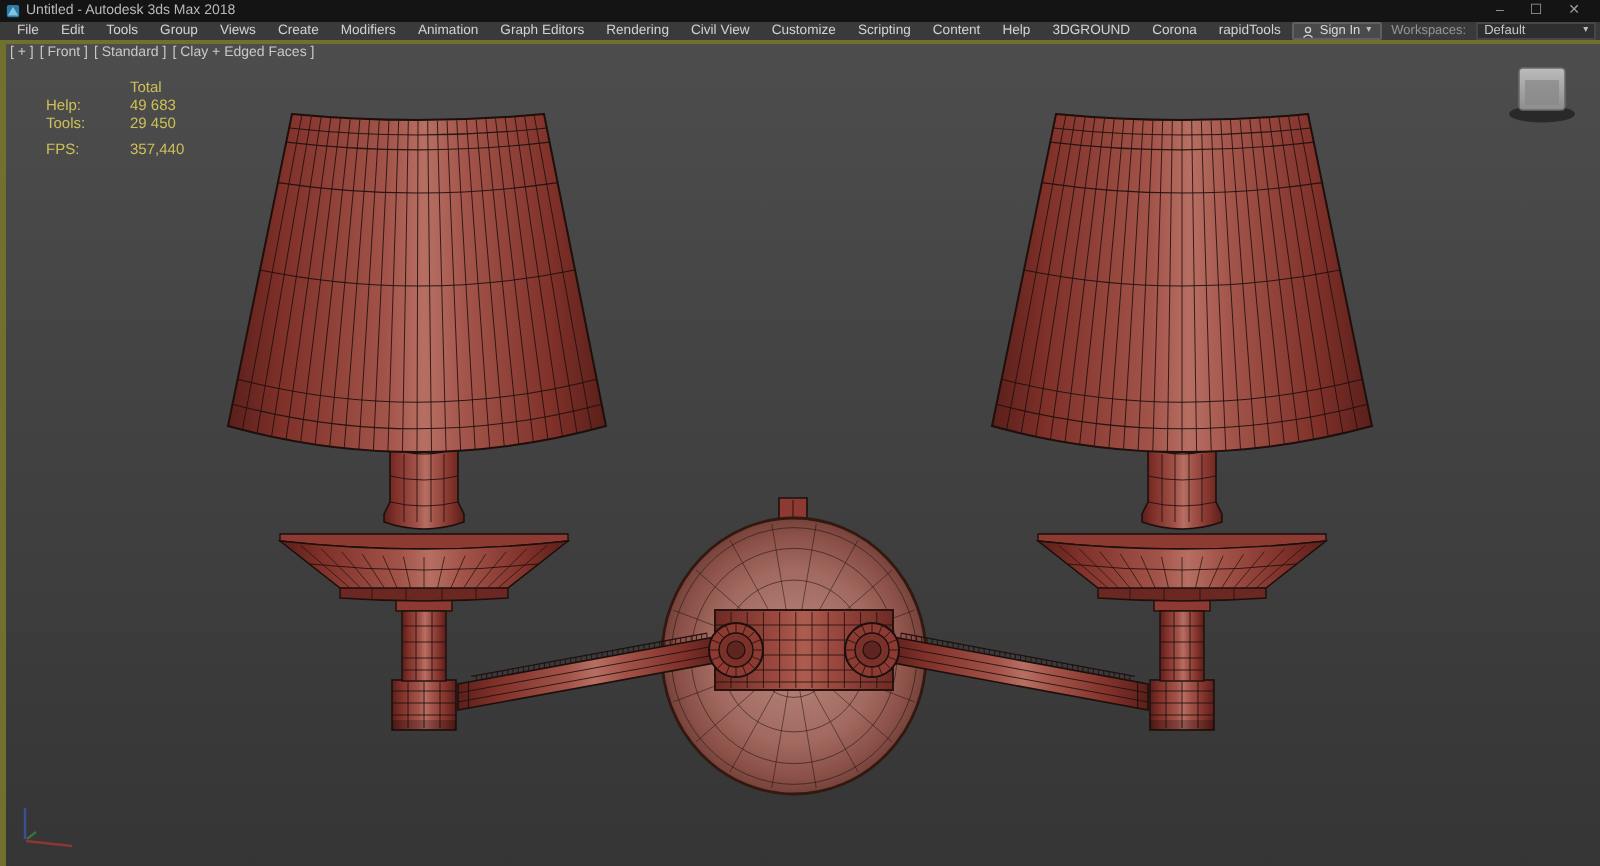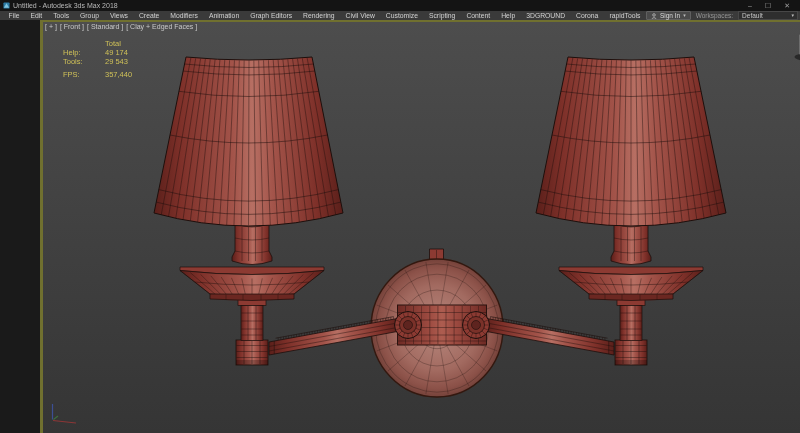--- a/index.html
+++ b/index.html
@@ -34,21 +34,20 @@
   .ws-select{
     display:flex;align-items:center;justify-content:space-between;
     background:#2e2e2e;border:1px solid #474747;height:7px;min-width:52px;
     padding:0 3px;color:#c6c6c6;font-size:6.5px;
   }
   
   .viewport{
     position:absolute;left:0;top:20px;right:0;bottom:0;
     border-top:2px solid #70702f;border-left:3px solid #70702f;
     background:linear-gradient(#4d4d4d,#353535);
-    margin-left:40px;
   }
   .viewport svg{display:block;position:absolute;left:0;top:0;}
   .vp-label{
     position:absolute;left:2px;top:1px;display:flex;gap:3px;
     color:#c9c9c9;font-size:7px;line-height:8px;white-space:nowrap;
   }
   .vp-label span{cursor:default;}
   .stats{
     position:absolute;left:20px;top:18px;font-size:7.5px;line-height:8.8px;white-space:nowrap;
   }
@@ -530,25 +529,25 @@
     <span>[ Clay + Edged Faces ]</span>
   </div>
 
   <div class="stats" style="color: rgb(207, 192, 88);">
     <div class="row">
       <span class="lbl"></span>
         <span>Total</span>
     </div>
     <div class="row">
       <span class="lbl">Help:</span>
-      <span>49 174</span>
+      <span>49 683</span>
     </div>
     <div class="row">
       <span class="lbl">Tools:</span>
-      <span>29 543</span>
+      <span>29 450</span>
     </div>
     <div class="sp"></div>
     <div class="row">
       <span class="lbl">FPS:</span>
       <span>357,440</span>
     </div>
   </div>
 </div>
 
 </body></html>

